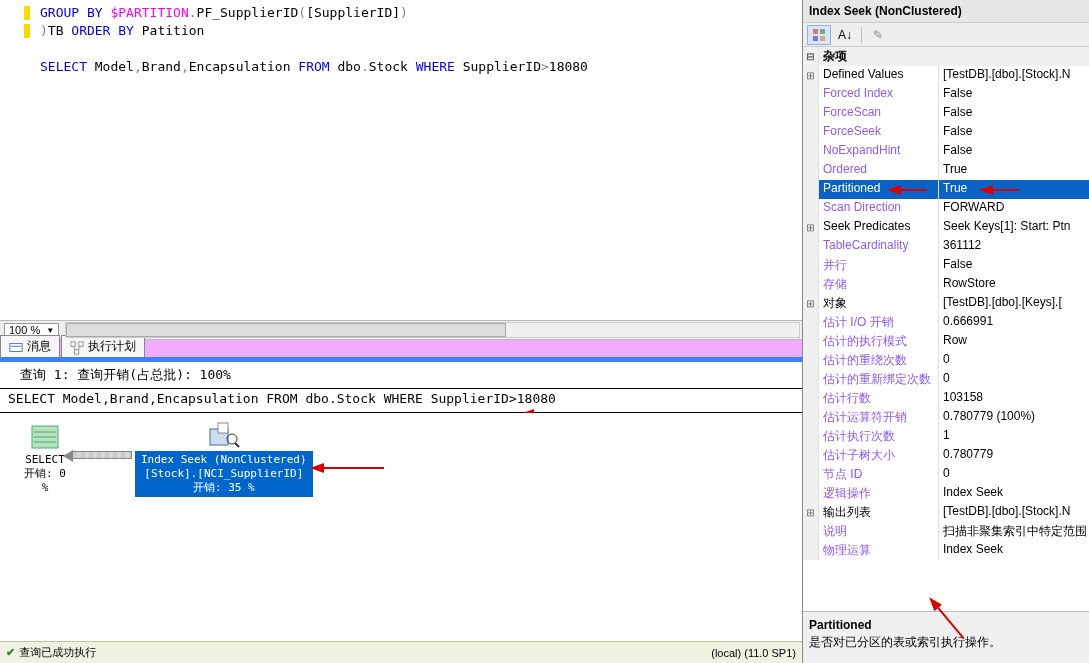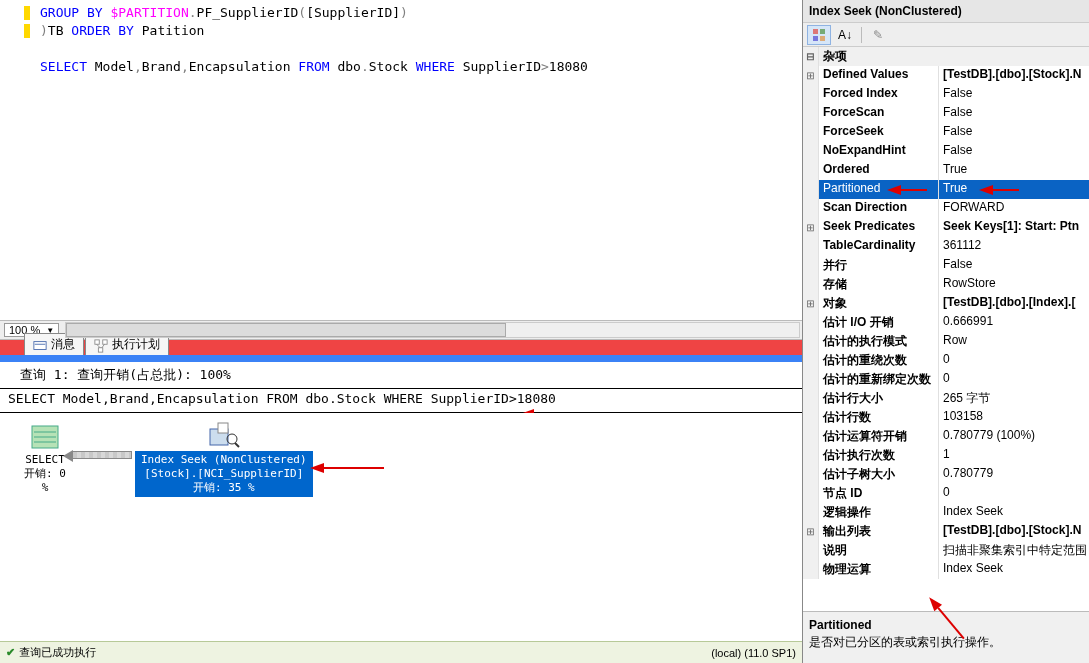--- a/index.html
+++ b/index.html
@@ -10,21 +10,21 @@
 .code-line { white-space: pre; margin-left: 32px; }
 .kw-blue { color: #0000ff; }
 .kw-magenta { color: #ff00ff; }
 .kw-grey { color: #808080; }
 .txt { color: #000; }
 .zoom-bar { height: 20px; background: #eee; border-top: 1px solid #bbb; border-bottom: 1px solid #bbb; display: flex; align-items: center; font-size: 11px; }
 .zoom-dd { background: #fff; border: 1px solid #999; padding: 0 4px; margin: 1px 4px; font-size: 11px; display: flex; align-items: center; }
 .zoom-dd .chev { margin-left: 6px; font-size: 8px; }
 .hscroll { flex: 1; height: 16px; background: #f0f0f0; border: 1px solid #ccc; margin: 1px 2px; position: relative; }
 .hscroll .thumb { position: absolute; left: 0; top: 0; bottom: 0; width: 60%; background: #dcdcdc; border: 1px solid #aaa; }
-.tabs-row { height: 22px; display: flex; align-items: flex-end; background: #ef4444; border-bottom: 7px solid #3b82f6; padding-left: 24px; }
+.tabs-row { height: 22px; display: flex; align-items: flex-end; background: #f0abfc; border-bottom: 5px solid #3b82f6; }
 .tab { border: 1px solid #888; border-bottom: none; background: #f6f6f6; padding: 2px 8px; font-size: 12px; margin-right: 1px; display: flex; align-items: center; gap: 4px; }
 .tab .tab-icon { width: 14px; height: 12px; display: inline-block; }
 .plan-cost { padding: 4px 20px; font-family: Consolas, "Microsoft YaHei", monospace; font-size: 13px; border-bottom: 1px solid #000; }
 .plan-sql { padding: 2px 8px 6px 8px; font-family: Consolas, monospace; font-size: 13px; border-bottom: 1px solid #000; position: relative; }
 .plan-body { flex: 1; background: #fff; position: relative; }
 .plan-node { position: absolute; text-align: center; font-family: Consolas, "Microsoft YaHei", monospace; font-size: 11px; }
 .plan-node .icon { width: 32px; height: 28px; margin: 0 auto 2px; display: block; }
 .node-box { background: #0066cc; color: #fff; padding: 2px 6px; font-size: 11px; line-height: 14px; }
 .arrow-line { position: absolute; background: #d00; height: 2px; }
 .arrow-head { position: absolute; width: 0; height: 0; border-top: 5px solid transparent; border-bottom: 5px solid transparent; border-right: 14px solid #d00; }
@@ -37,22 +37,22 @@
 .tb-btn.active { border: 1px solid #8fb3e2; background: #d6e6f8; }
 .tb-sep { width: 1px; height: 16px; background: #bbb; margin: 0 2px; }
 .prop-grid { flex: 1; overflow: auto; background: #fff; font-size: 12px; }
 .prop-row { display: flex; align-items: stretch; min-height: 19px; }
 .prop-row.cat { background: #f0f0f0; font-weight: bold; }
 .prop-row.sel { background: #0a63c4; color: #fff; }
 .prop-exp { width: 16px; flex-shrink: 0; background: #f0f0f0; color: #666; text-align: center; font-size: 10px; line-height: 19px; border-right: 1px solid #e0e0e0; }
 .prop-name { width: 120px; flex-shrink: 0; padding: 1px 4px; border-right: 1px solid #e0e0e0; overflow: hidden; white-space: nowrap; text-overflow: clip; position: relative; }
 .prop-val { flex: 1; padding: 1px 4px; overflow: hidden; white-space: nowrap; position: relative; }
 .prop-row.cat .prop-name { border-right: none; }
-.prop-row.child .prop-name { color: #000000; font-weight: bold; }
-.prop-row.bold-row .prop-name, .prop-row.bold-row .prop-val { font-weight: bold; color: #000; }
+.prop-row.child .prop-name { color: #8b5cf6; }
+.prop-row.bold-row .prop-name, .prop-row.bold-row .prop-val { font-weight: normal; color: #000; }
 .desc-box { border-top: 1px solid #bbb; padding: 6px; background: #f0f0f0; height: 52px; position: relative; }
 .desc-box .desc-title { font-weight: bold; margin-bottom: 2px; }
 .arrow-right-red { position: absolute; width: 50px; height: 10px; }
 .arrow-right-red::before { content: ''; position: absolute; left: 14px; right: 0; top: 4px; height: 2px; background: #d00; }
 .arrow-right-red::after { content: ''; position: absolute; left: 0; top: 0; width: 0; height: 0; border-top: 5px solid transparent; border-bottom: 5px solid transparent; border-right: 14px solid #d00; }
 .pipe-arrow { position: absolute; height: 8px; background: repeating-linear-gradient(90deg, #c8c8c8 0 4px, #d8d8d8 4px 8px); border: 1px solid #888; }
 .pipe-arrow::before { content: ''; position: absolute; left: -10px; top: -2px; width: 0; height: 0; border-top: 6px solid transparent; border-bottom: 6px solid transparent; border-right: 10px solid #888; }
 </style>
 </head>
 <body>
@@ -219,46 +219,41 @@
         <div class="prop-val">False</div>
       </div>
       <div class="prop-row child">
         <div class="prop-exp"></div>
         <div class="prop-name">存储</div>
         <div class="prop-val">RowStore</div>
       </div>
       <div class="prop-row bold-row">
         <div class="prop-exp">⊞</div>
         <div class="prop-name">对象</div>
-        <div class="prop-val">[TestDB].[dbo].[Index].[</div>
+        <div class="prop-val">[TestDB].[dbo].[Keys].[</div>
       </div>
       <div class="prop-row child">
         <div class="prop-exp"></div>
         <div class="prop-name">估计 I/O 开销</div>
         <div class="prop-val">0.666991</div>
       </div>
       <div class="prop-row child">
         <div class="prop-exp"></div>
         <div class="prop-name">估计的执行模式</div>
         <div class="prop-val">Row</div>
       </div>
       <div class="prop-row child">
         <div class="prop-exp"></div>
         <div class="prop-name">估计的重绕次数</div>
         <div class="prop-val">0</div>
       </div>
       <div class="prop-row child">
         <div class="prop-exp"></div>
         <div class="prop-name">估计的重新绑定次数</div>
         <div class="prop-val">0</div>
-      </div>
-      <div class="prop-row child">
-        <div class="prop-exp"></div>
-        <div class="prop-name">估计行大小</div>
-        <div class="prop-val">265 字节</div>
       </div>
       <div class="prop-row child">
         <div class="prop-exp"></div>
         <div class="prop-name">估计行数</div>
         <div class="prop-val">103158</div>
       </div>
       <div class="prop-row child">
         <div class="prop-exp"></div>
         <div class="prop-name">估计运算符开销</div>
         <div class="prop-val">0.780779 (100%)</div>

